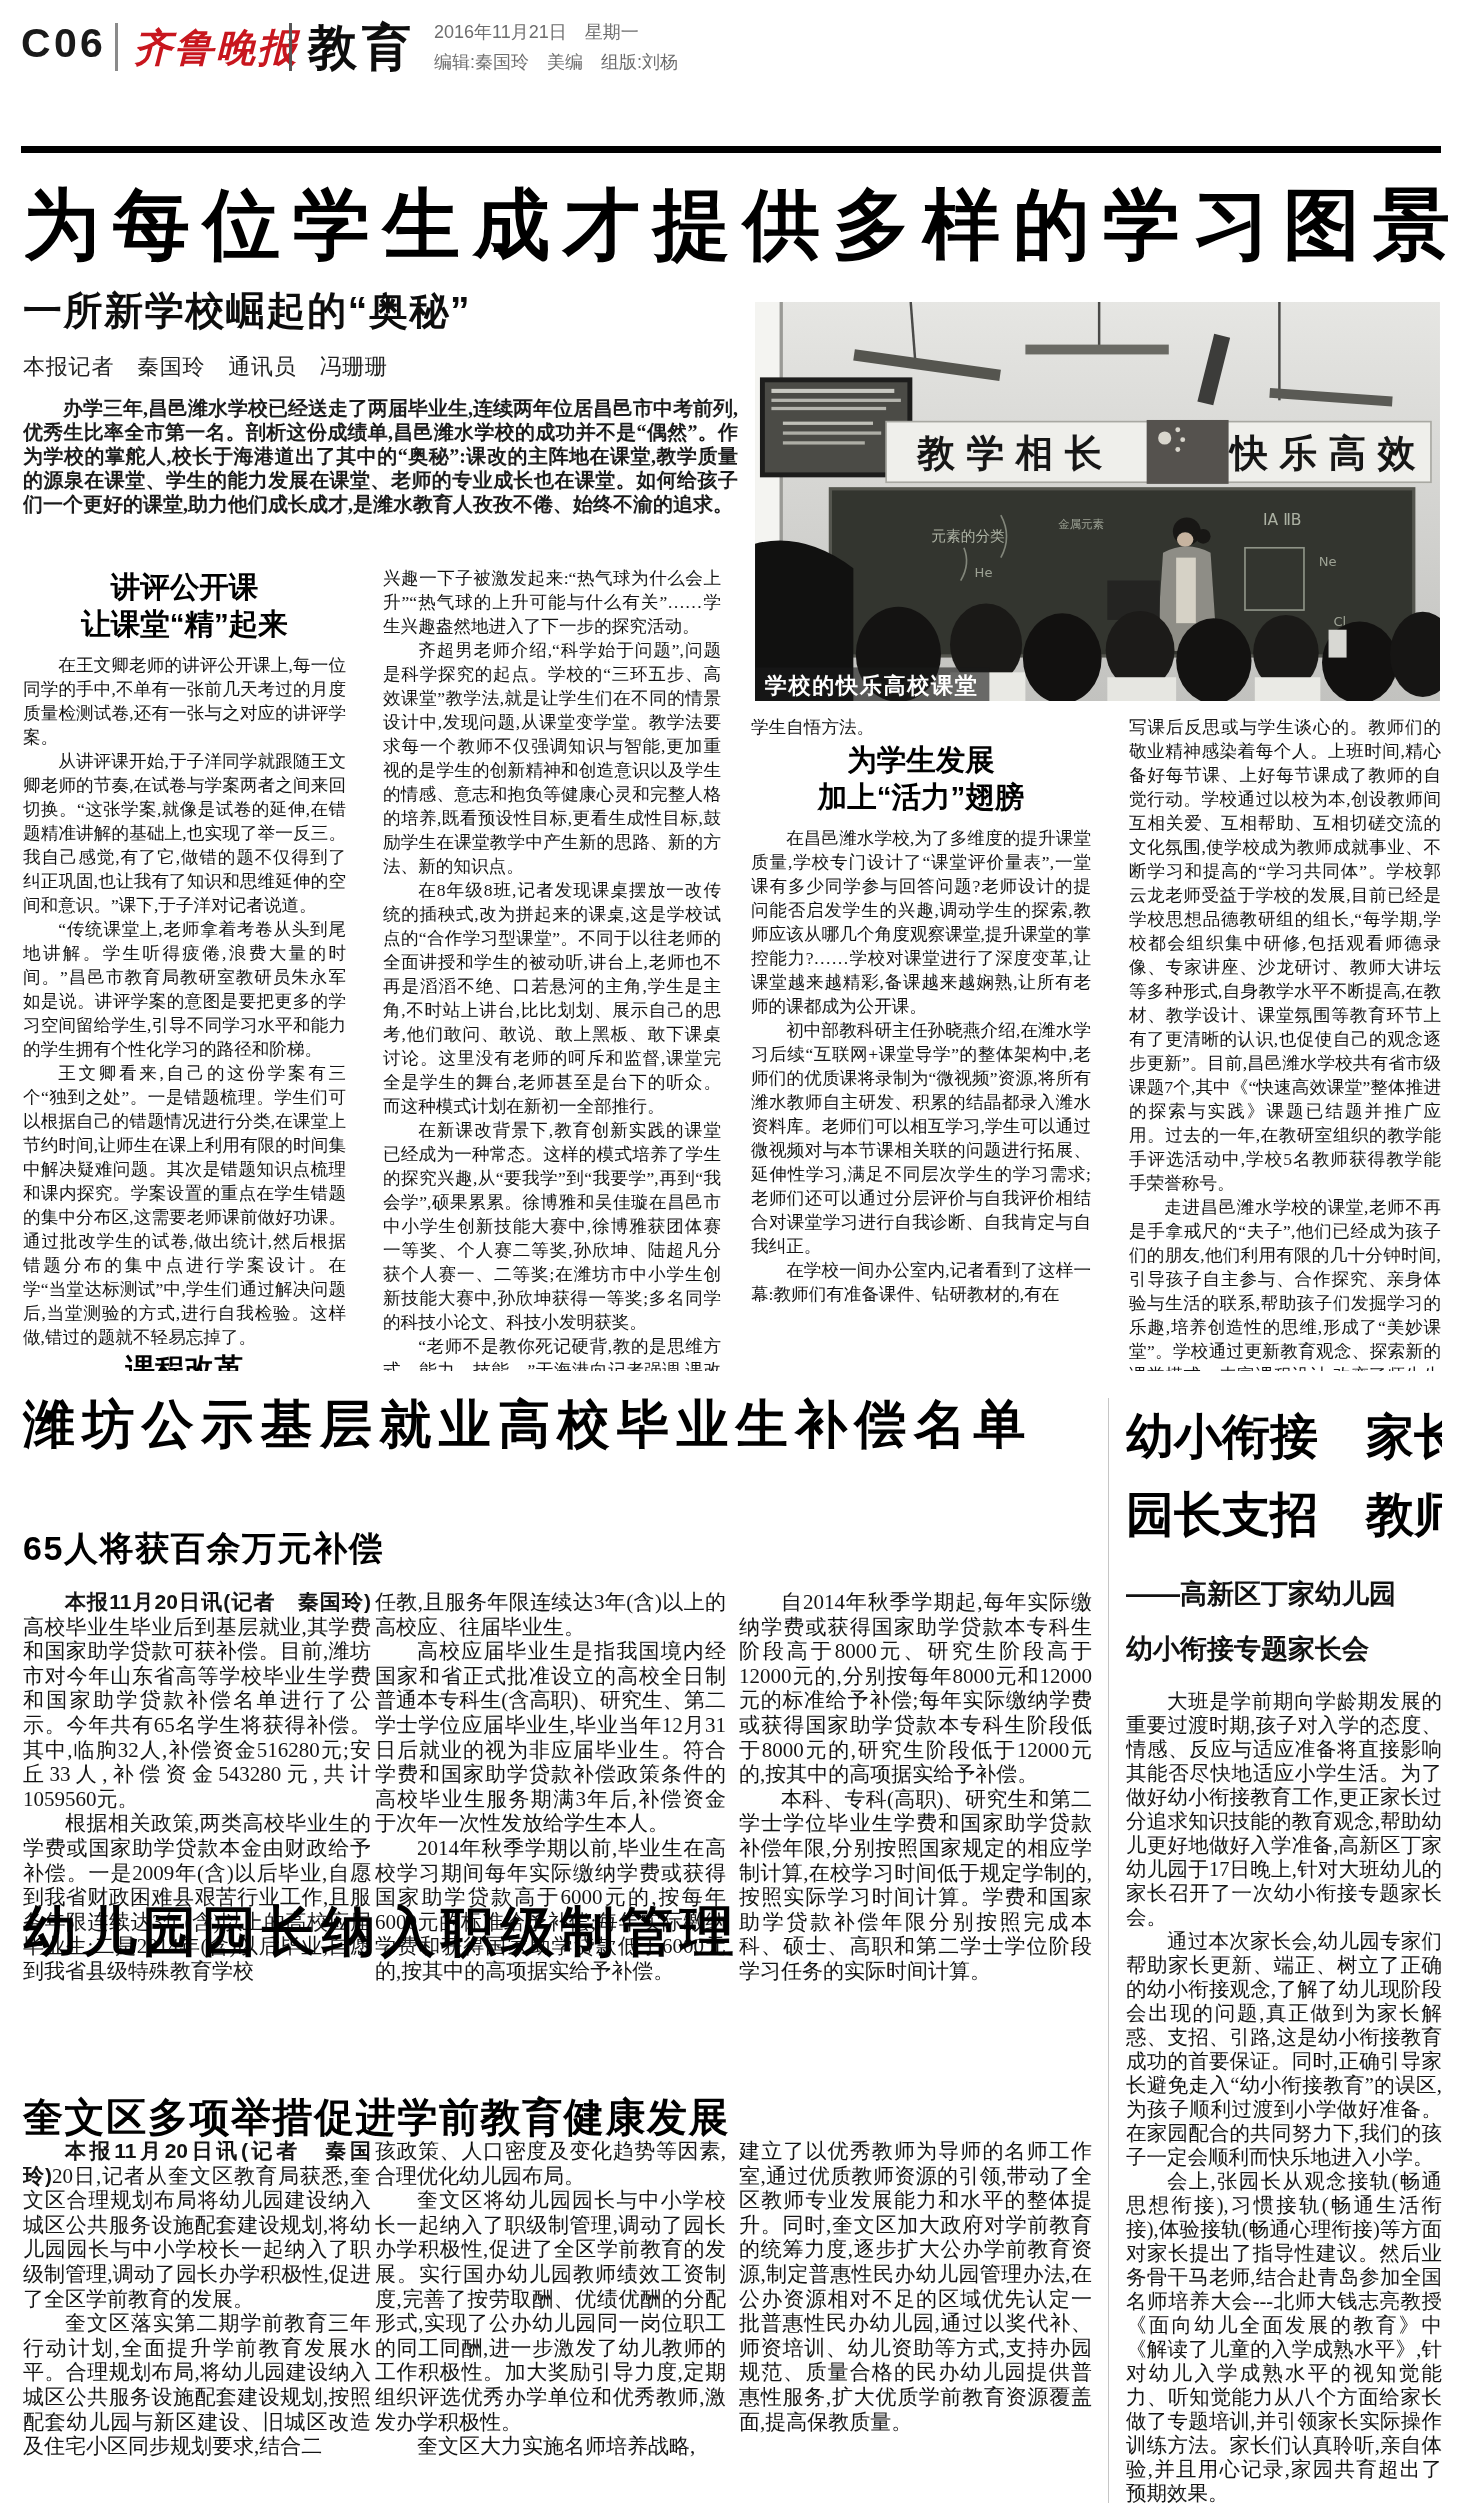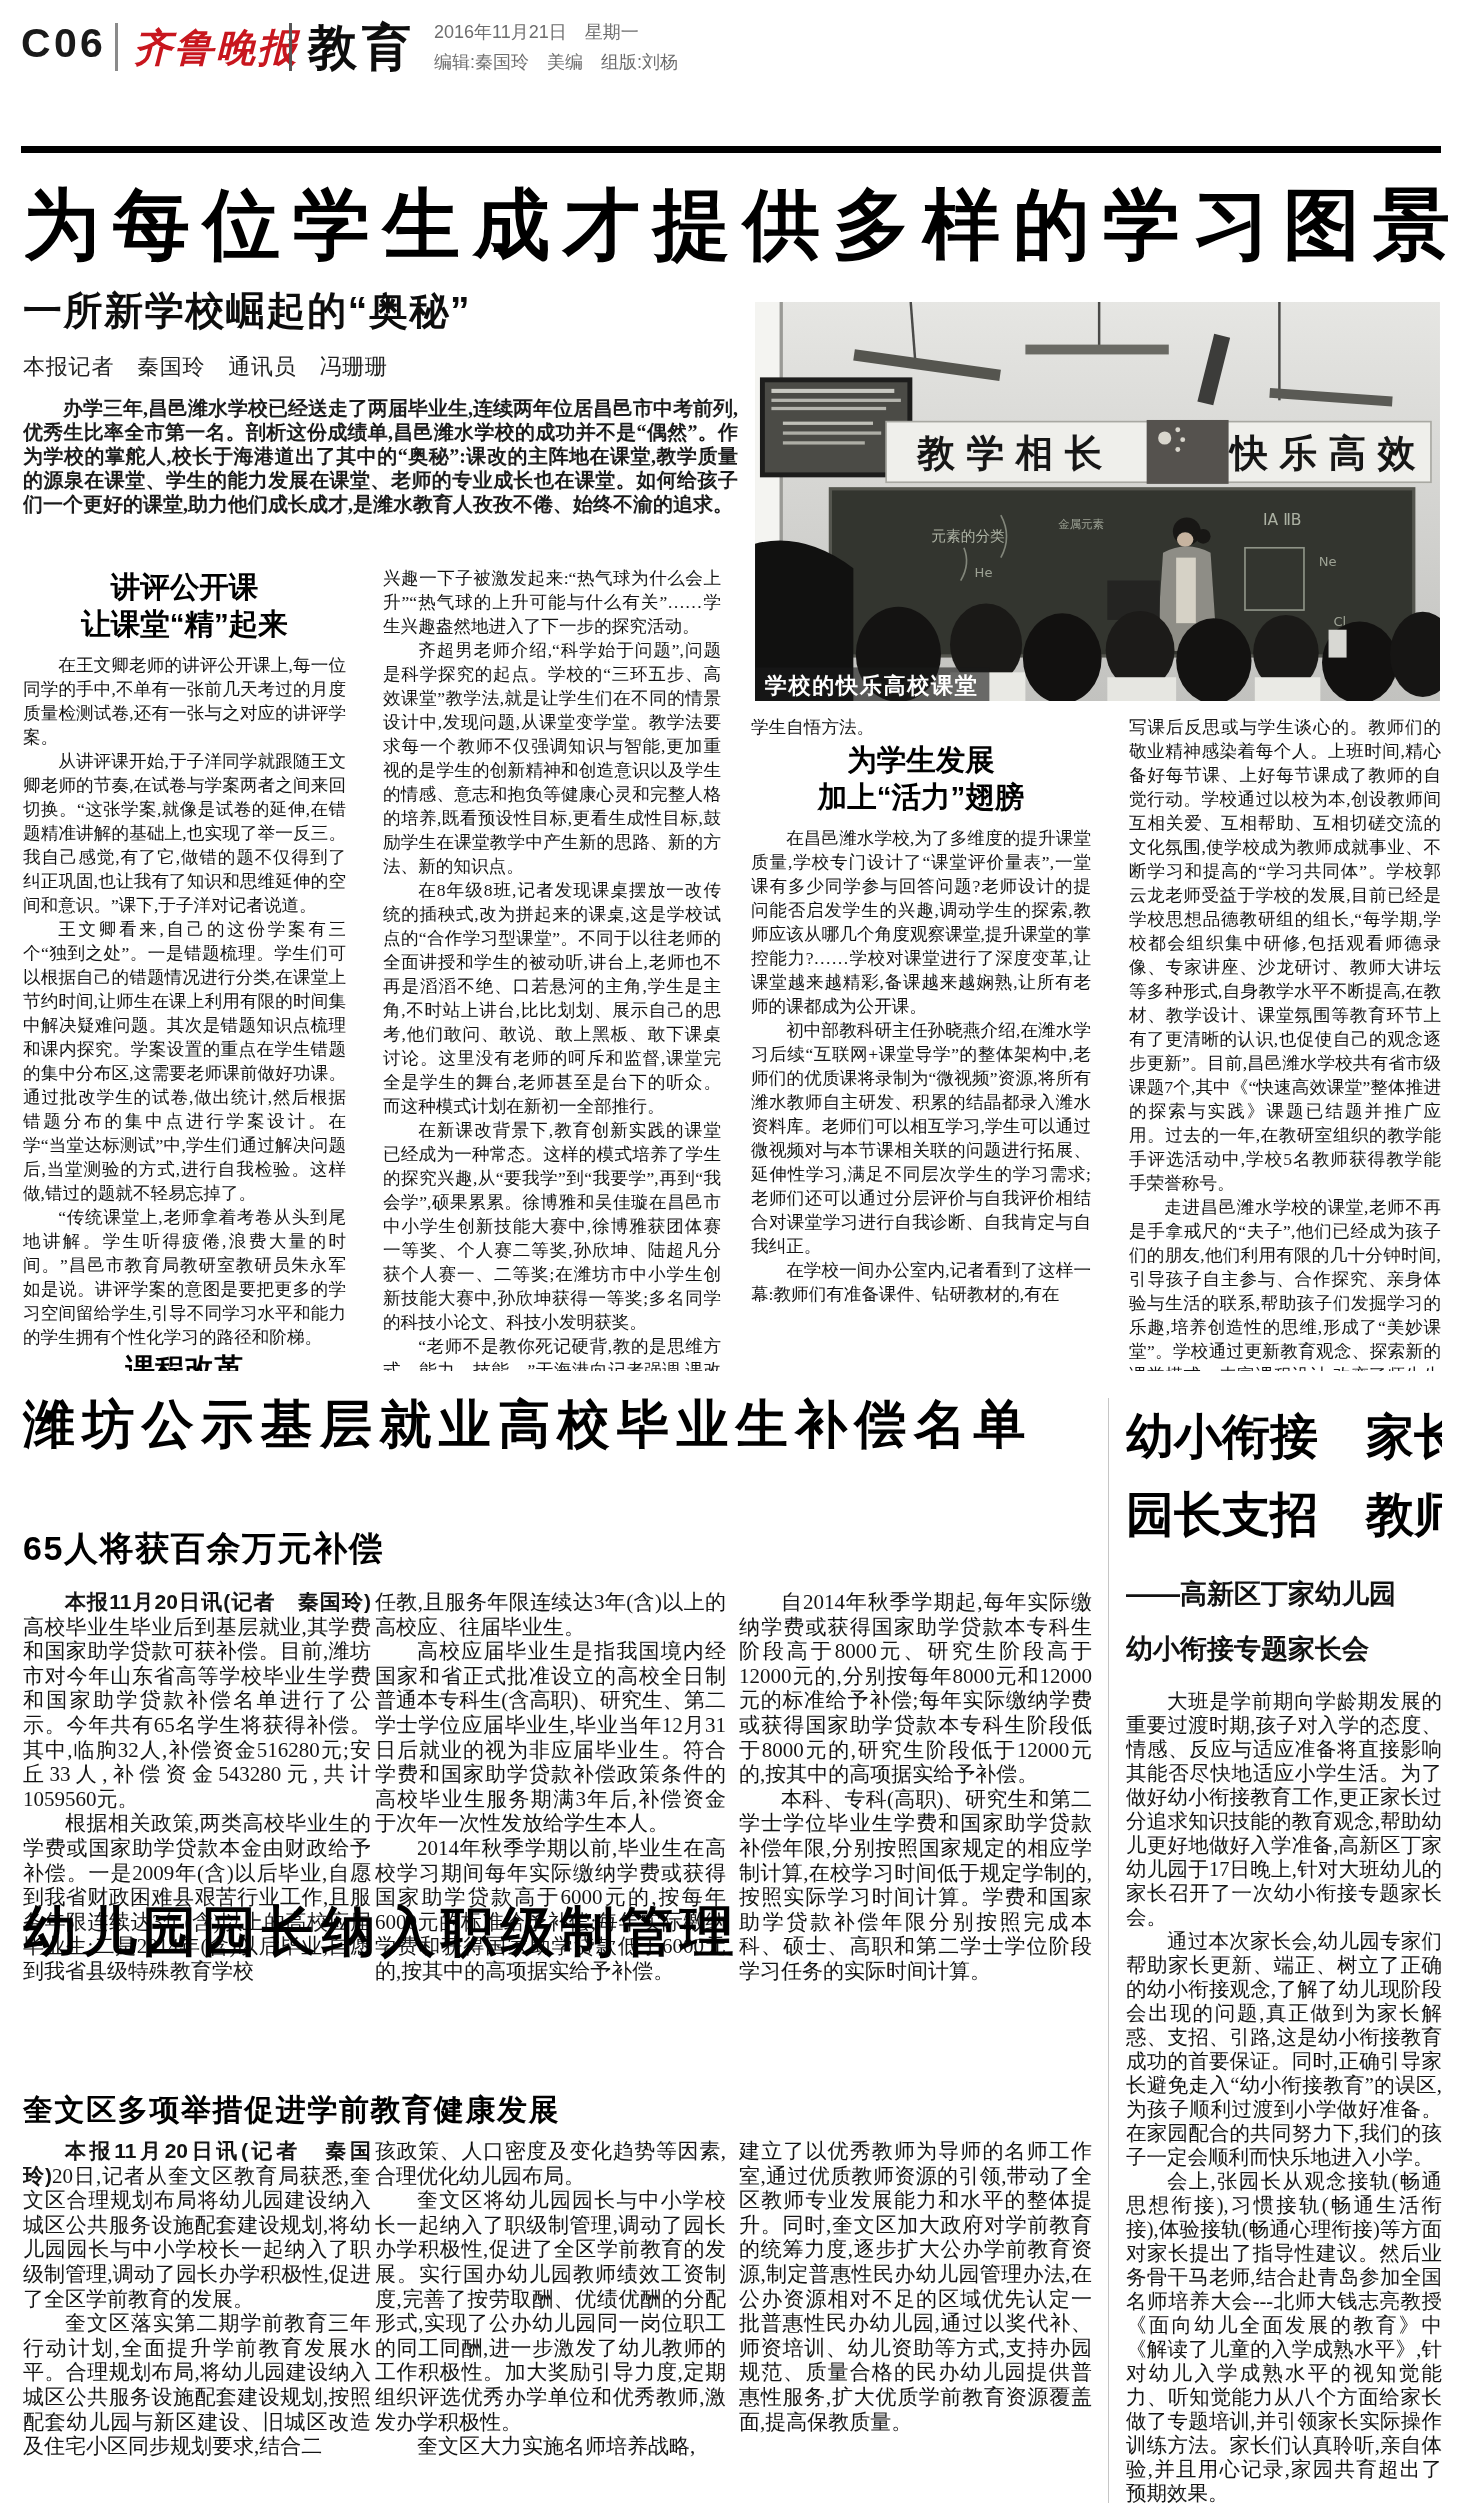--- a/index.html
+++ b/index.html
@@ -24,21 +24,21 @@
   .col .p,.col .pc{text-align:justify;margin:0;}
   .col .p{text-indent:2em;}
   .col .pc{text-indent:0;}
   .art1 .p,.art1 .pc{font-size:17.6px;line-height:24px;}
   .art1 .hsec{font-family:"Liberation Sans",sans-serif;font-weight:bold;font-size:29.5px;line-height:1.28;
               text-align:center;white-space:pre-line;margin:1.6px 0 9.8px 0;color:#000;}
   .art2 .p,.art2 .pc{font-size:21px;line-height:24.6px;}
   .h2-main{font-family:"Liberation Sans",sans-serif;font-weight:bold;font-size:52px;letter-spacing:7.4px;white-space:nowrap;color:#000;}
   .h2-sub{font-family:"Liberation Sans",sans-serif;font-weight:bold;font-size:34px;letter-spacing:1.6px;white-space:nowrap;color:#000;}
   .h3-main{font-family:"Liberation Sans",sans-serif;font-weight:bold;font-size:54px;letter-spacing:5.7px;white-space:nowrap;color:#000;}
-  .h3-sub{font-family:"Liberation Sans",sans-serif;font-weight:bold;font-size:30px;letter-spacing:1.6px;white-space:nowrap;color:#000;}
+  .h3-sub{font-family:"Liberation Sans",sans-serif;font-weight:bold;font-size:40px;letter-spacing:1.6px;white-space:nowrap;color:#000;}
   
   .a4{overflow:hidden;}
   .a4 .hl{font-family:"Liberation Sans",sans-serif;font-weight:bold;font-size:48px;line-height:1.62;white-space:nowrap;color:#000;}
   .a4 .sh{font-family:"Liberation Sans",sans-serif;font-weight:bold;font-size:27px;line-height:1.6;white-space:nowrap;color:#111;}
   .a4 .p{font-size:20.5px;line-height:24px;text-align:justify;text-indent:2em;margin:0;}
   .a4 .sig{font-family:"Liberation Sans",sans-serif;font-weight:bold;font-size:24px;text-align:right;
            letter-spacing:1.6px;margin-top:8.2px;padding-right:4.9px;}
   .vdivider{width:0.8px;background:#c6c6c6;}
   b{font-family:"Liberation Sans",sans-serif;font-weight:bold;}
 </style>
@@ -143,22 +143,22 @@
       <rect x="0" y="446" width="286" height="41" fill="#1a1a1a" opacity="0.62"></rect>
       <text x="12" y="477" font-size="27" font-weight="bold" fill="#ffffff" letter-spacing="2" font-family="Liberation Sans, sans-serif">学校的快乐高校课堂</text>
     </svg>
   </div>
 
   <div class="abs col art1" style="left:23px;top:566px;width:323px;height:805px;">
       <div class="hsec">讲评公开课
 让课堂“精”起来</div>
       <div class="p">在王文卿老师的讲评公开课上,每一位同学的手中,不单有一张前几天考过的月度质量检测试卷,还有一张与之对应的讲评学案。</div>
       <div class="p">从讲评课开始,于子洋同学就跟随王文卿老师的节奏,在试卷与学案两者之间来回切换。“这张学案,就像是试卷的延伸,在错题精准讲解的基础上,也实现了举一反三。我自己感觉,有了它,做错的题不仅得到了纠正巩固,也让我有了知识和思维延伸的空间和意识。”课下,于子洋对记者说道。</div>
+      <div class="p">“传统课堂上,老师拿着考卷从头到尾地讲解。学生听得疲倦,浪费大量的时间。”昌邑市教育局教研室教研员朱永军如是说。讲评学案的意图是要把更多的学习空间留给学生,引导不同学习水平和能力的学生拥有个性化学习的路径和阶梯。</div>
       <div class="p">王文卿看来,自己的这份学案有三个“独到之处”。一是错题梳理。学生们可以根据自己的错题情况进行分类,在课堂上节约时间,让师生在课上利用有限的时间集中解决疑难问题。其次是错题知识点梳理和课内探究。学案设置的重点在学生错题的集中分布区,这需要老师课前做好功课。通过批改学生的试卷,做出统计,然后根据错题分布的集中点进行学案设计。在学“当堂达标测试”中,学生们通过解决问题后,当堂测验的方式,进行自我检验。这样做,错过的题就不轻易忘掉了。</div>
-      <div class="p">“传统课堂上,老师拿着考卷从头到尾地讲解。学生听得疲倦,浪费大量的时间。”昌邑市教育局教研室教研员朱永军如是说。讲评学案的意图是要把更多的学习空间留给学生,引导不同学习水平和能力的学生拥有个性化学习的路径和阶梯。</div>
       <div class="hsec">课程改革
 让课堂“动”起来</div>
     </div>
   <div class="abs col art1" style="left:383px;top:566px;width:338px;height:805px;">
       <div class="pc">兴趣一下子被激发起来:“热气球为什么会上升”“热气球的上升可能与什么有关”……学生兴趣盎然地进入了下一步的探究活动。</div>
       <div class="p">齐超男老师介绍,“科学始于问题”,问题是科学探究的起点。学校的“三环五步、高效课堂”教学法,就是让学生们在不同的情景设计中,发现问题,从课堂变学堂。教学法要求每一个教师不仅强调知识与智能,更加重视的是学生的创新精神和创造意识以及学生的情感、意志和抱负等健康心灵和完整人格的培养,既看预设性目标,更看生成性目标,鼓励学生在课堂教学中产生新的思路、新的方法、新的知识点。</div>
       <div class="p">在8年级8班,记者发现课桌摆放一改传统的插秧式,改为拼起来的课桌,这是学校试点的“合作学习型课堂”。不同于以往老师的全面讲授和学生的被动听,讲台上,老师也不再是滔滔不绝、口若悬河的主角,学生是主角,不时站上讲台,比比划划、展示自己的思考,他们敢问、敢说、敢上黑板、敢下课桌讨论。这里没有老师的呵斥和监督,课堂完全是学生的舞台,老师甚至是台下的听众。而这种模式计划在新初一全部推行。</div>
       <div class="p">在新课改背景下,教育创新实践的课堂已经成为一种常态。这样的模式培养了学生的探究兴趣,从“要我学”到“我要学”,再到“我会学”,硕果累累。徐博雅和吴佳璇在昌邑市中小学生创新技能大赛中,徐博雅获团体赛一等奖、个人赛二等奖,孙欣坤、陆超凡分获个人赛一、二等奖;在潍坊市中小学生创新技能大赛中,孙欣坤获得一等奖;多名同学的科技小论文、科技小发明获奖。</div>
       <div class="p">“老师不是教你死记硬背,教的是思维方式、能力、技能。”于海港向记者强调,课改的目的旨在帮学生建立自主学习的生态系统,让其终身具备“造血功能”,教知识不如教方法,教方法不如培养思维、启迪智慧,让</div>
     </div>

